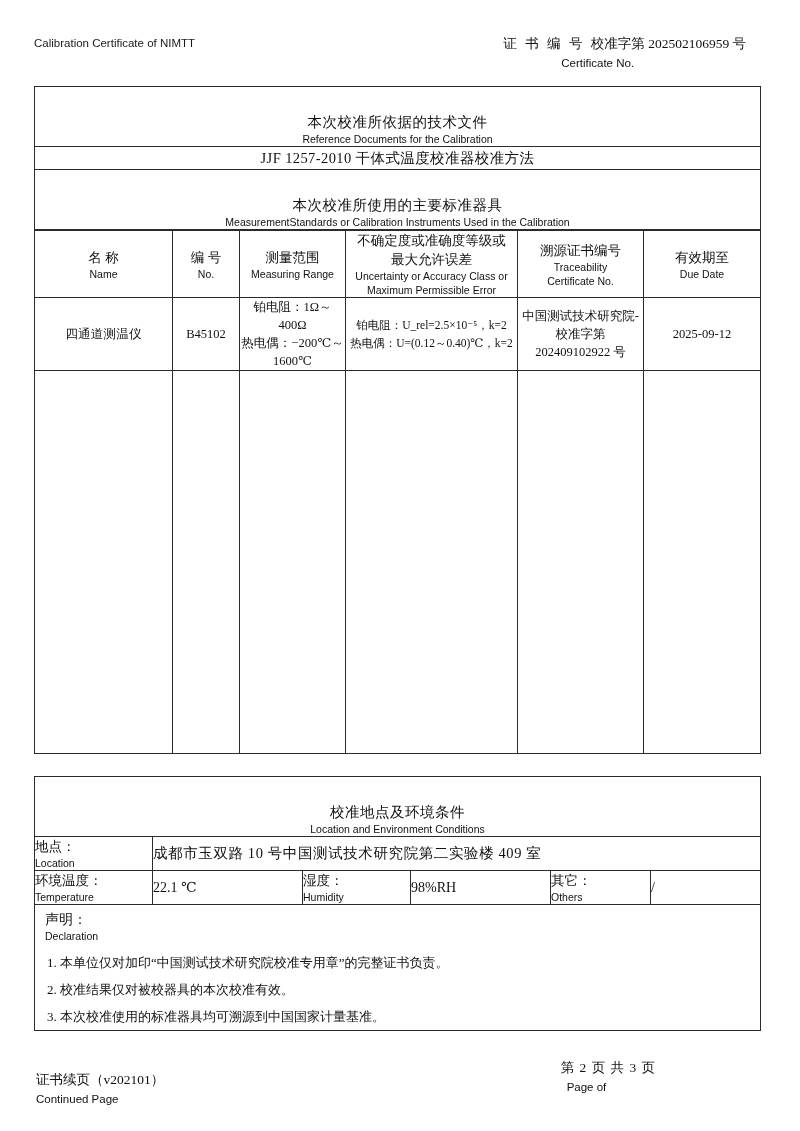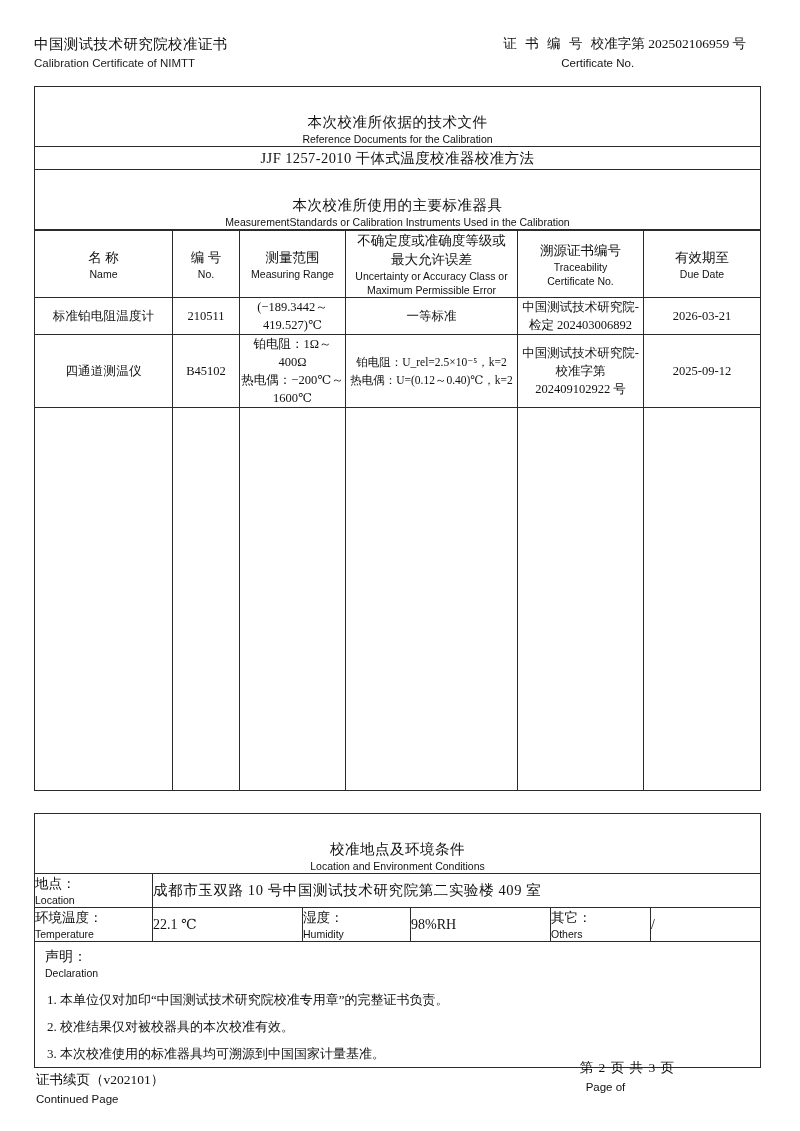--- a/index.html
+++ b/index.html
@@ -167,34 +167,33 @@
 
   
   .footer {
     position: absolute;
     left: 34px;
     right: 40px;
     bottom: 26px;
     height: 48px;
   }
   .f-left { position: absolute; left: 2px; top: 0; margin-top: 12px; }
-  .f-right { position: absolute; right: 85px; top: 0; text-align: left; }
+  .f-right { position: absolute; right: 104px; top: 0; text-align: left; }
   .f-cn { font-size: 13.5px; line-height: 21px; }
   .f-en { font-family: "Liberation Sans", sans-serif; font-size: 11.5px; line-height: 18px; }
   .f-right .f-cn { letter-spacing: 1px; }
   .f-right .f-en { margin-left: 6px; }
 </style>
 </head>
 <body>
 
 <div class="page">
 
   <div class="doc-header">
     <div class="hdr-left">
-      <div class="hdr-cn">中国测试技术研究院校准证书</div>
       <div class="hdr-en">Calibration Certificate of NIMTT</div>
     </div>
     <div class="hdr-right">
       <div class="hdr-no-cn">
         <span>证 书 编 号</span>
         <span class="hdr-no-val">校准字第 202502106959 号</span>
       </div>
       <div class="hdr-no-en">Certificate No.</div>
     </div>
   </div>
@@ -258,28 +257,20 @@
           <div class="cn">溯源证书编号</div>
           <div class="en" style="white-space:pre-line">Traceability
 Certificate No.</div>
         </td>
         <td class="sth">
           <div class="cn">有效期至</div>
           <div class="en">Due Date</div>
         </td>
       </tr>
 
-      <tr>
-        <td class="std-cell std-name">标准铂电阻温度计</td>
-        <td class="std-cell ctr">210511</td>
-        <td class="std-cell">(−189.3442～419.527)℃</td>
-        <td class="std-cell">一等标准</td>
-        <td class="std-cell">中国测试技术研究院-检定 202403006892</td>
-        <td class="std-cell ctr">2026-03-21</td>
-      </tr>
 
       <tr>
         <td class="std-cell std-name">四通道测温仪</td>
         <td class="std-cell ctr">B45102</td>
         <td class="std-cell" style="white-space:pre-line">铂电阻：1Ω～400Ω
 热电偶：−200℃～1600℃</td>
         <td class="std-cell small" style="white-space:pre-line">铂电阻：U_rel=2.5×10⁻⁵，k=2
 热电偶：U=(0.12～0.40)℃，k=2</td>
         <td class="std-cell">中国测试技术研究院-校准字第 202409102922 号</td>
         <td class="std-cell ctr">2025-09-12</td>

